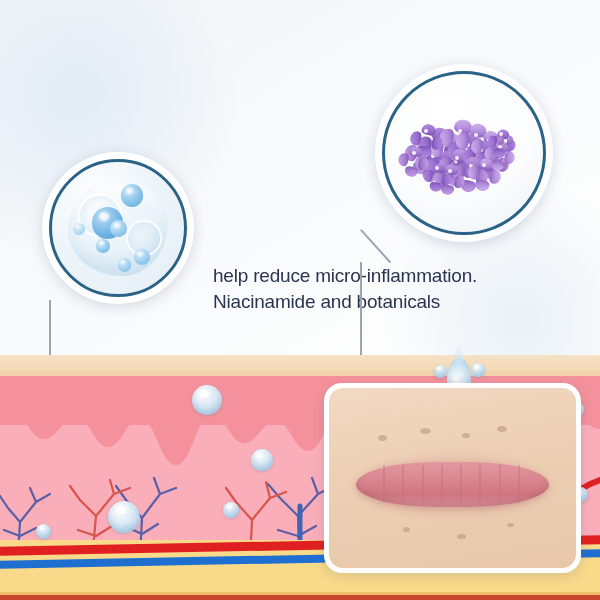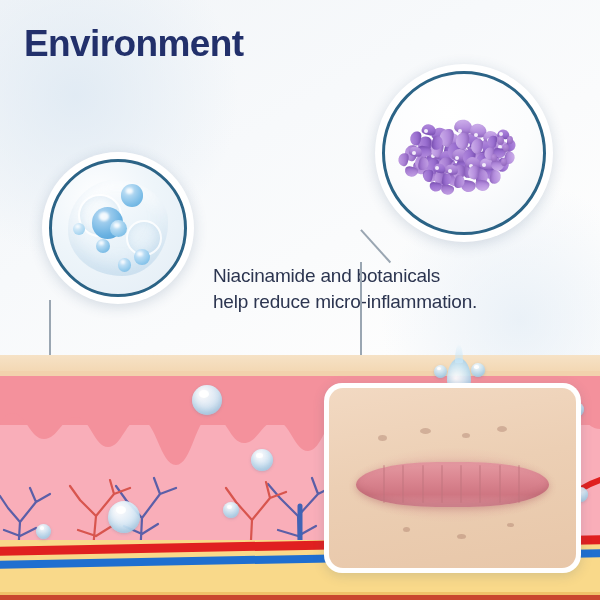--- a/index.html
+++ b/index.html
@@ -174,26 +174,25 @@
 </style>
 </head>
 <body>
 
 <div id="poster">
 
   <div class="bloom bloom-a"></div>
   <div class="bloom bloom-b"></div>
 
   <div class="headline">
-    <span class="l2">Environment</span>
   </div>
 
   <div class="bodycopy">
+    <span>help reduce micro-inflammation.</span>
     <span>Niacinamide and botanicals</span>
-    <span>help reduce micro-inflammation.</span>
   </div>
 
   <div class="circle" id="circle-water">
     <div class="inner">
       <div class="gelblob"></div>
       <div class="glassring g1"></div>
       <div class="glassring g2"></div>
       <div class="bead b1"></div>
       <div class="bead b2"></div>
       <div class="bead b3"></div>

